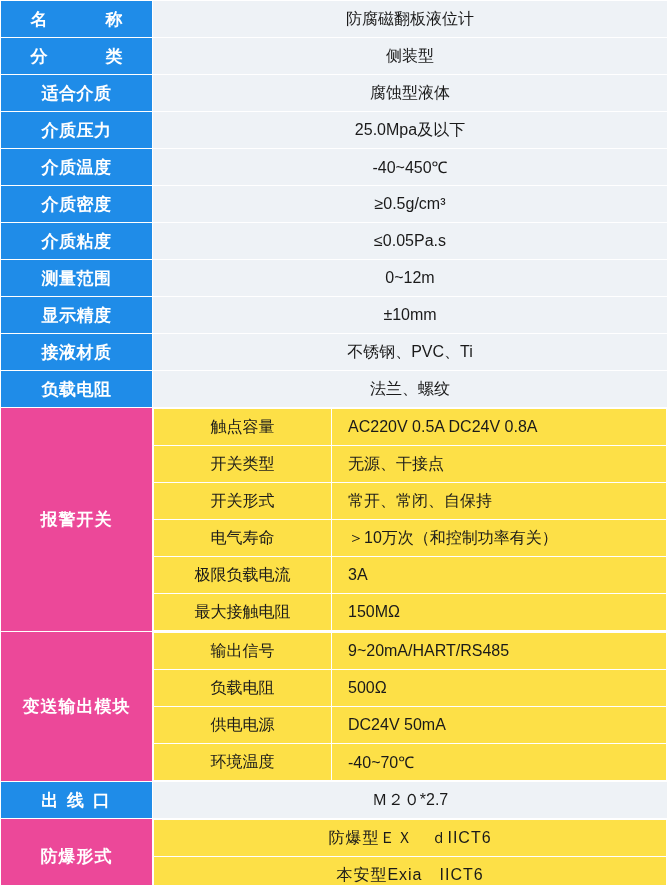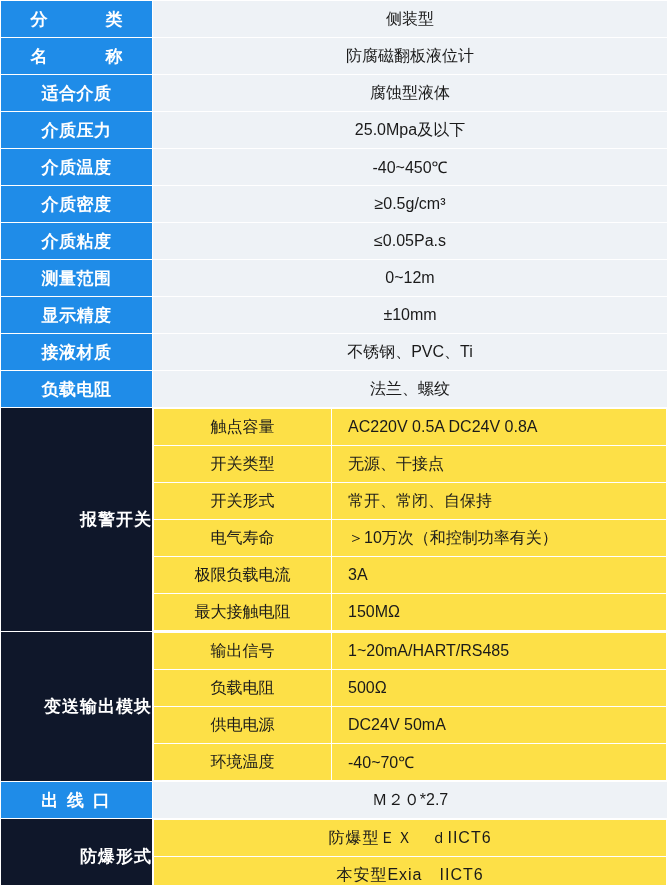--- a/index.html
+++ b/index.html
@@ -32,25 +32,25 @@
     text-align: center;
     letter-spacing: 0.5px;
     height: 36px;
     width: 152px;
   }
   .label-cell.spaced {
     letter-spacing: 8px;
     text-indent: 8px;
   }
   .group-label {
-    background-color: #0f172a;
+    background-color: #ec4899;
     color: #ffffff;
     font-size: 17px;
     font-weight: bold;
-    text-align: right;
+    text-align: center;
     letter-spacing: 1px;
     width: 152px;
   }
   .value-cell {
     background-color: #eef2f6;
     color: #1a1a1a;
     font-size: 16px;
     text-align: center;
     height: 36px;
   }
@@ -90,26 +90,26 @@
 </head>
 <body>
 
 <table id="spec-table">
   <colgroup>
     <col style="width:152px">
     <col>
   </colgroup>
   <tbody>
     <tr>
+      <td class="label-cell spaced">名　　称</td>
+      <td class="value-cell">防腐磁翻板液位计</td>
+    </tr>
+    <tr>
       <td class="label-cell spaced">分　　类</td>
       <td class="value-cell">侧装型</td>
-    </tr>
-    <tr>
-      <td class="label-cell spaced">名　　称</td>
-      <td class="value-cell">防腐磁翻板液位计</td>
     </tr>
     <tr>
       <td class="label-cell">适合介质</td>
       <td class="value-cell">腐蚀型液体</td>
     </tr>
     <tr>
       <td class="label-cell">介质压力</td>
       <td class="value-cell">25.0Mpa及以下</td>
     </tr>
     <tr>
@@ -183,21 +183,21 @@
       <td class="group-label">变送输出模块</td>
       <td class="nested-wrap">
         <table class="sub-table">
           <colgroup>
               <col style="width:178px">
               <col>
             </colgroup>
           <tbody>
             <tr>
               <td class="sub-key">输出信号</td>
-              <td class="sub-val">1~20mA/HART/RS485</td>
+              <td class="sub-val">9~20mA/HART/RS485</td>
             </tr>
             <tr>
               <td class="sub-key">负载电阻</td>
               <td class="sub-val">500Ω</td>
             </tr>
             <tr>
               <td class="sub-key">供电电源</td>
               <td class="sub-val">DC24V 50mA</td>
             </tr>
             <tr>

